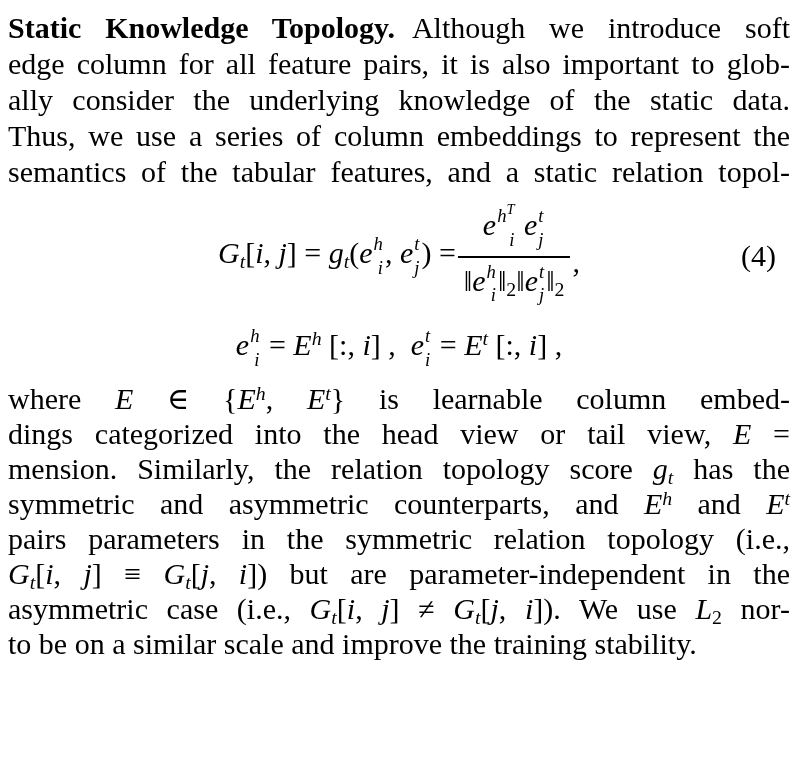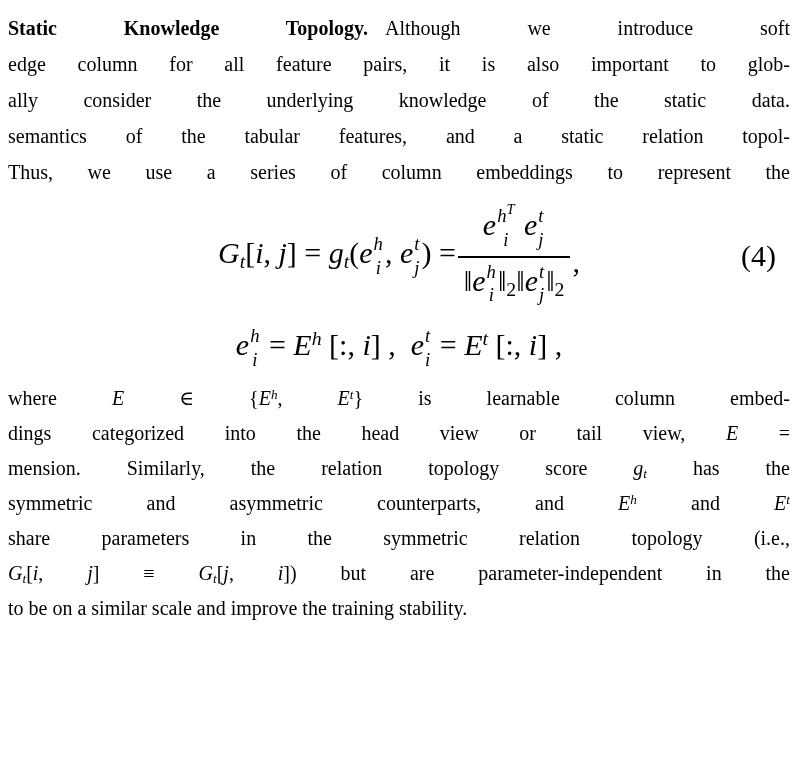--- a/index.html
+++ b/index.html
@@ -7,42 +7,42 @@
     width: 798px; height: 763px;
     background: #ffffff;
     color: #000000;
     overflow: hidden;
     font-family: "Liberation Serif", "DejaVu Serif", serif;
   }
   .column { padding: 10px 8px 0 8px; width: 798px; }
 
   
   .line {
-    font-size: 20px;
+    font-size: 30px;
     line-height: 36px;
     white-space: normal;
     text-align: justify;
     text-align-last: justify;
     text-justify: inter-word;
   }
   .para2 .line { line-height: 35px; }
   .line.last { text-align-last: left; }
   .line i { font-style: italic; }
   .line b { font-weight: bold; }
   .hsp { display: inline-block; width: 17px; }
 
   sub, sup { line-height: 0; }
   .line sub { font-size: 0.66em; vertical-align: -0.25em; }
   .line sup { font-size: 0.66em; vertical-align: 0.45em; }
 
   
   .ss {
     display: inline-flex;
     flex-direction: column;
-    align-items: center;
+    align-items: flex-end;
     vertical-align: middle;
     line-height: 1;
     font-size: 0.62em;
     margin: 0 2px 0 1px;
   }
   .ss .up, .ss .dn { display: block; }
   .ss .dn { margin-top: 0.28em; }
   .t2 { font-size: 0.78em; vertical-align: 0.55em; }
 
   
@@ -88,22 +88,22 @@
 </style>
 </head>
 <body>
 
 <div class="column">
 
   <section class="para para1">
     <div class="line"><b>Static Knowledge Topology.</b><span class="hsp"></span>Although we introduce soft</div>
     <div class="line">edge column for all feature pairs, it is also important to glob-</div>
     <div class="line">ally consider the underlying knowledge of the static data.</div>
+    <div class="line">Thus, we use a series of column embeddings to represent the</div>
     <div class="line">semantics of the tabular features, and a static relation topol-</div>
-    <div class="line">Thus, we use a series of column embeddings to represent the</div>
   </section>
 
   <section class="eq-block">
     <div class="eq-row">
       <span class="eq-main">
         <span><i>G</i><sub><i>t</i></sub>[<i>i</i>, <i>j</i>] = <i>g</i><sub><i>t</i></sub>(<i>e</i><span class="ss">
               <span class="up"><i>h</i></span>
               <span class="dn"><i>i</i></span>
             </span>, <i>e</i><span class="ss">
               <span class="up"><i>t</i></span>
@@ -136,18 +136,19 @@
           <span class="up"><i>t</i></span>
           <span class="dn"><i>i</i></span>
         </span> = <i>E</i><sup><i>t</i></sup> [:, <i>i</i>] ,</div>
   </section>
 
   <section class="para para2">
     <div class="line">where <i>E</i> ∈ {<i>E</i><sup><i>h</i></sup>, <i>E</i><sup><i>t</i></sup>} is learnable column embed-</div>
     <div class="line">dings categorized into the head view or tail view, <i>E</i> =</div>
     <div class="line">mension. Similarly, the relation topology score <i>g</i><sub><i>t</i></sub> has the</div>
     <div class="line">symmetric and asymmetric counterparts, and <i>E</i><sup><i>h</i></sup> and <i>E</i><sup><i>t</i></sup></div>
-    <div class="line">share parameters in the symmetric relation topology (i.e.,</div>
+    <div class="line">pairs parameters in the symmetric relation topology (i.e.,</div>
     <div class="line"><i>G</i><sub><i>t</i></sub>[<i>i</i>, <i>j</i>] ≡ <i>G</i><sub><i>t</i></sub>[<i>j</i>, <i>i</i>]) but are parameter-independent in the</div>
+    <div class="line">asymmetric case (i.e., <i>G</i><sub><i>t</i></sub>[<i>i</i>, <i>j</i>] ≠ <i>G</i><sub><i>t</i></sub>[<i>j</i>, <i>i</i>]). We use <i>L</i><sub>2</sub> nor-</div>
     <div class="line last">to be on a similar scale and improve the training stability.</div>
   </section>
 
 </div>
 
 </body></html>

